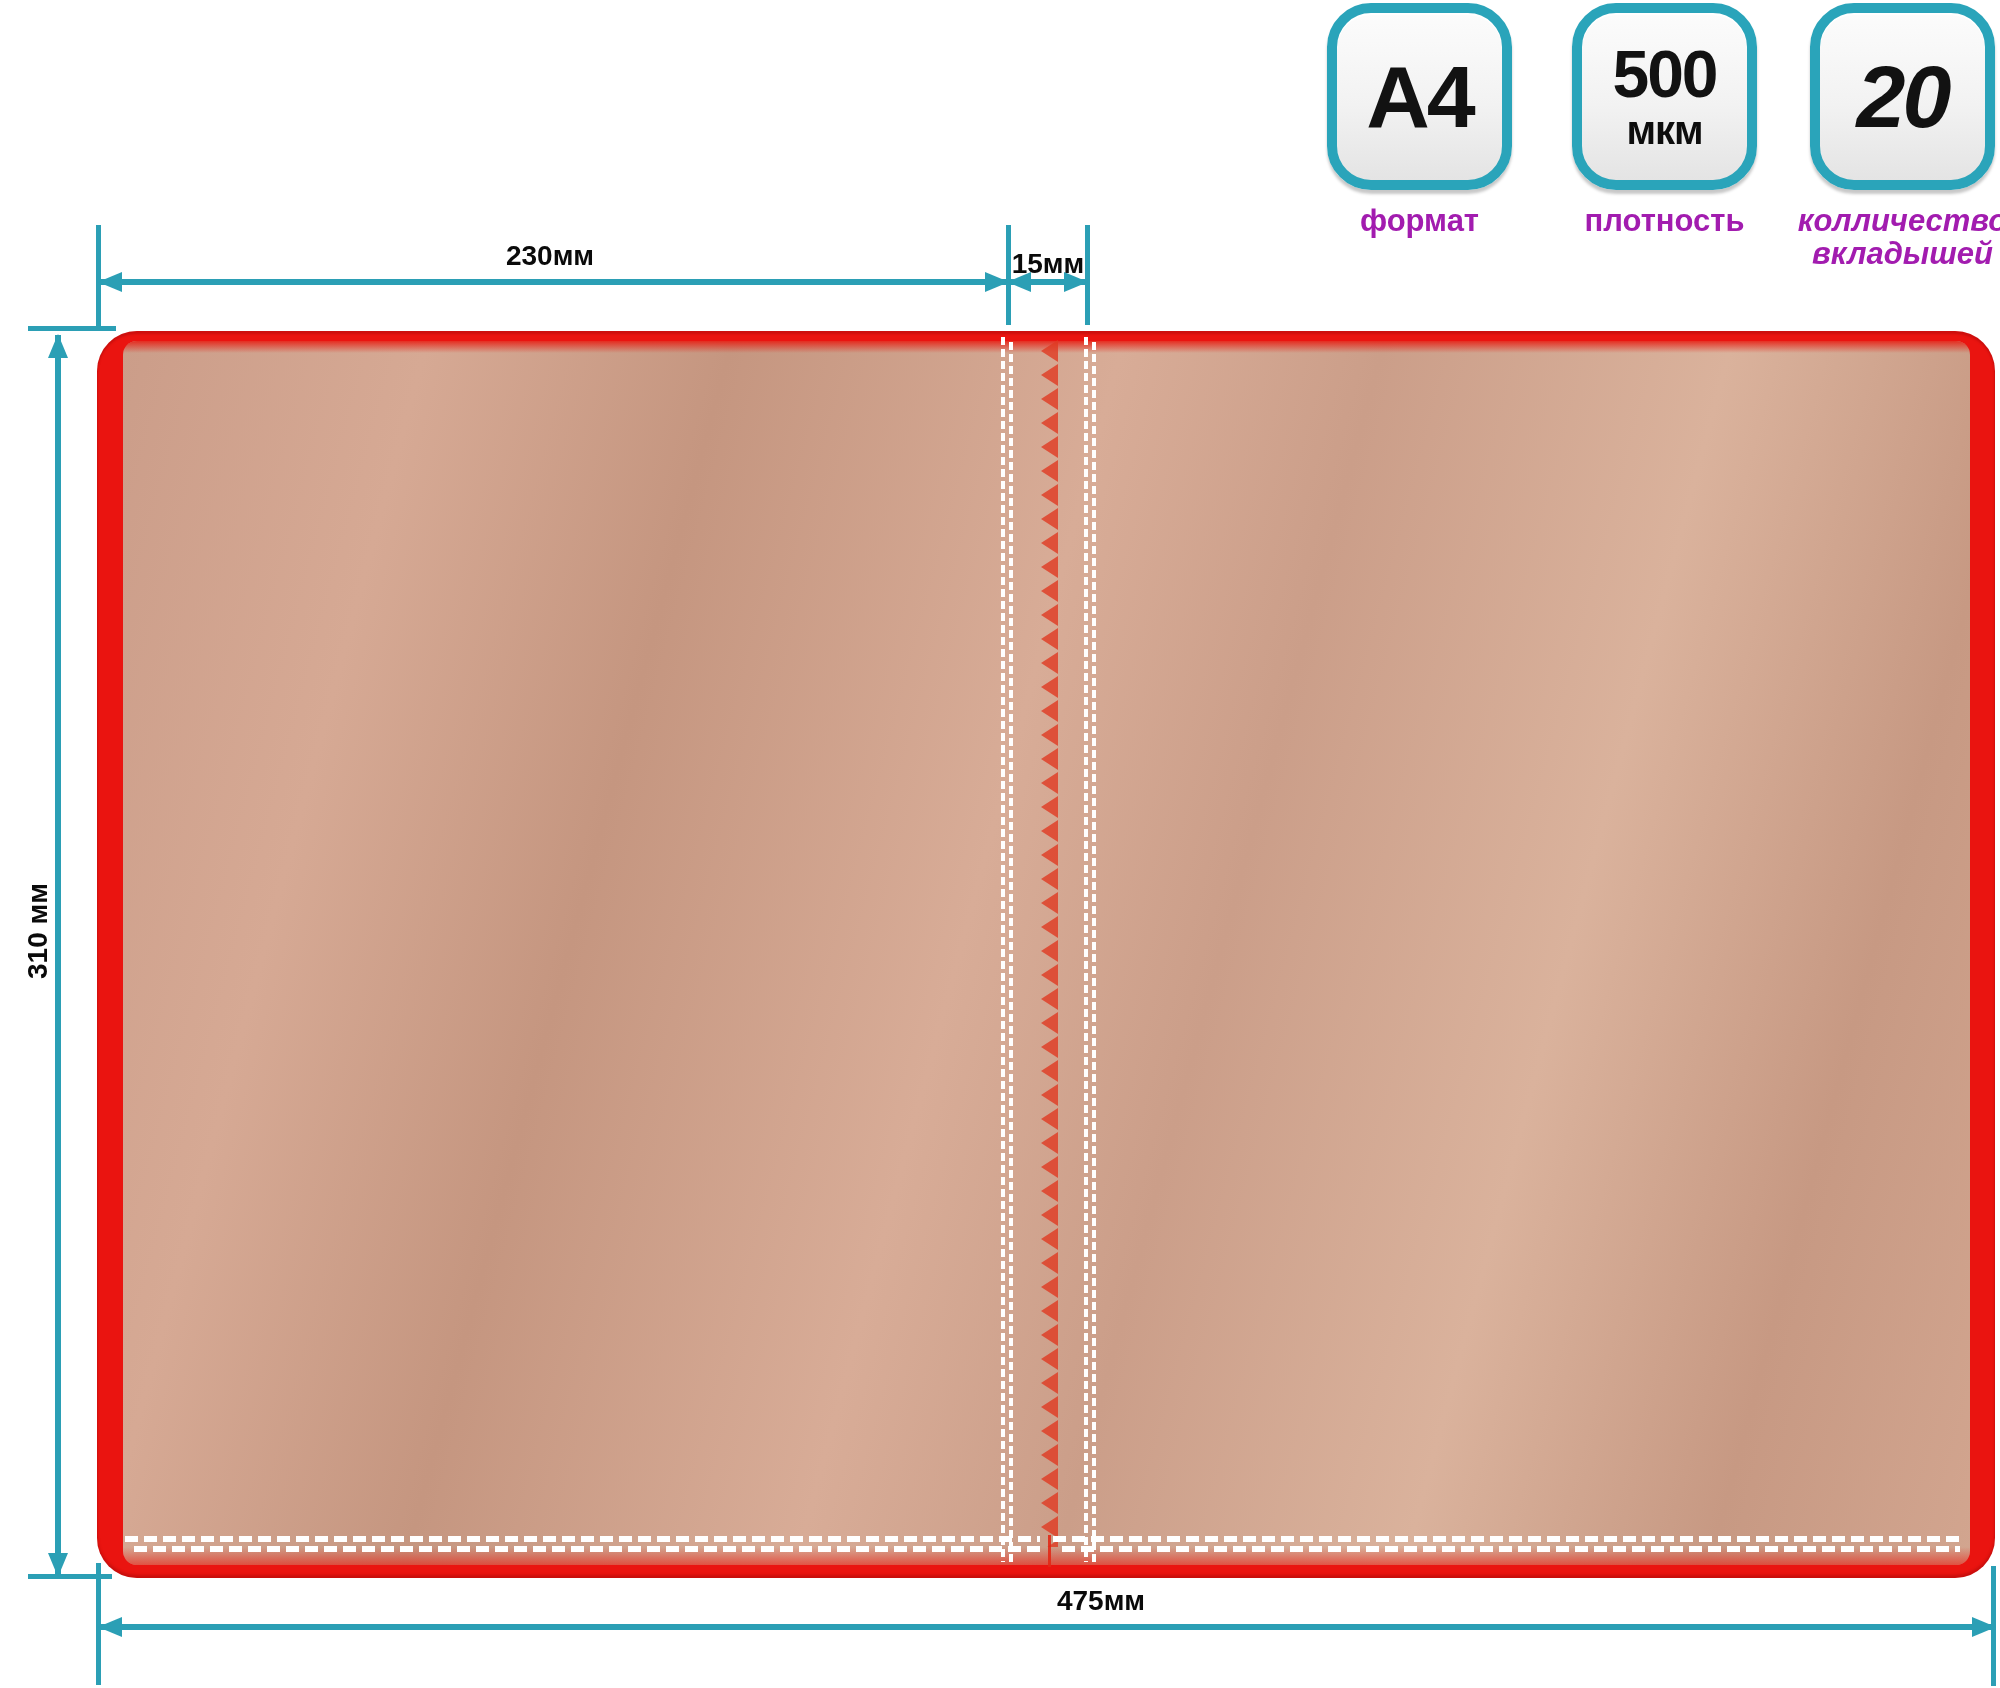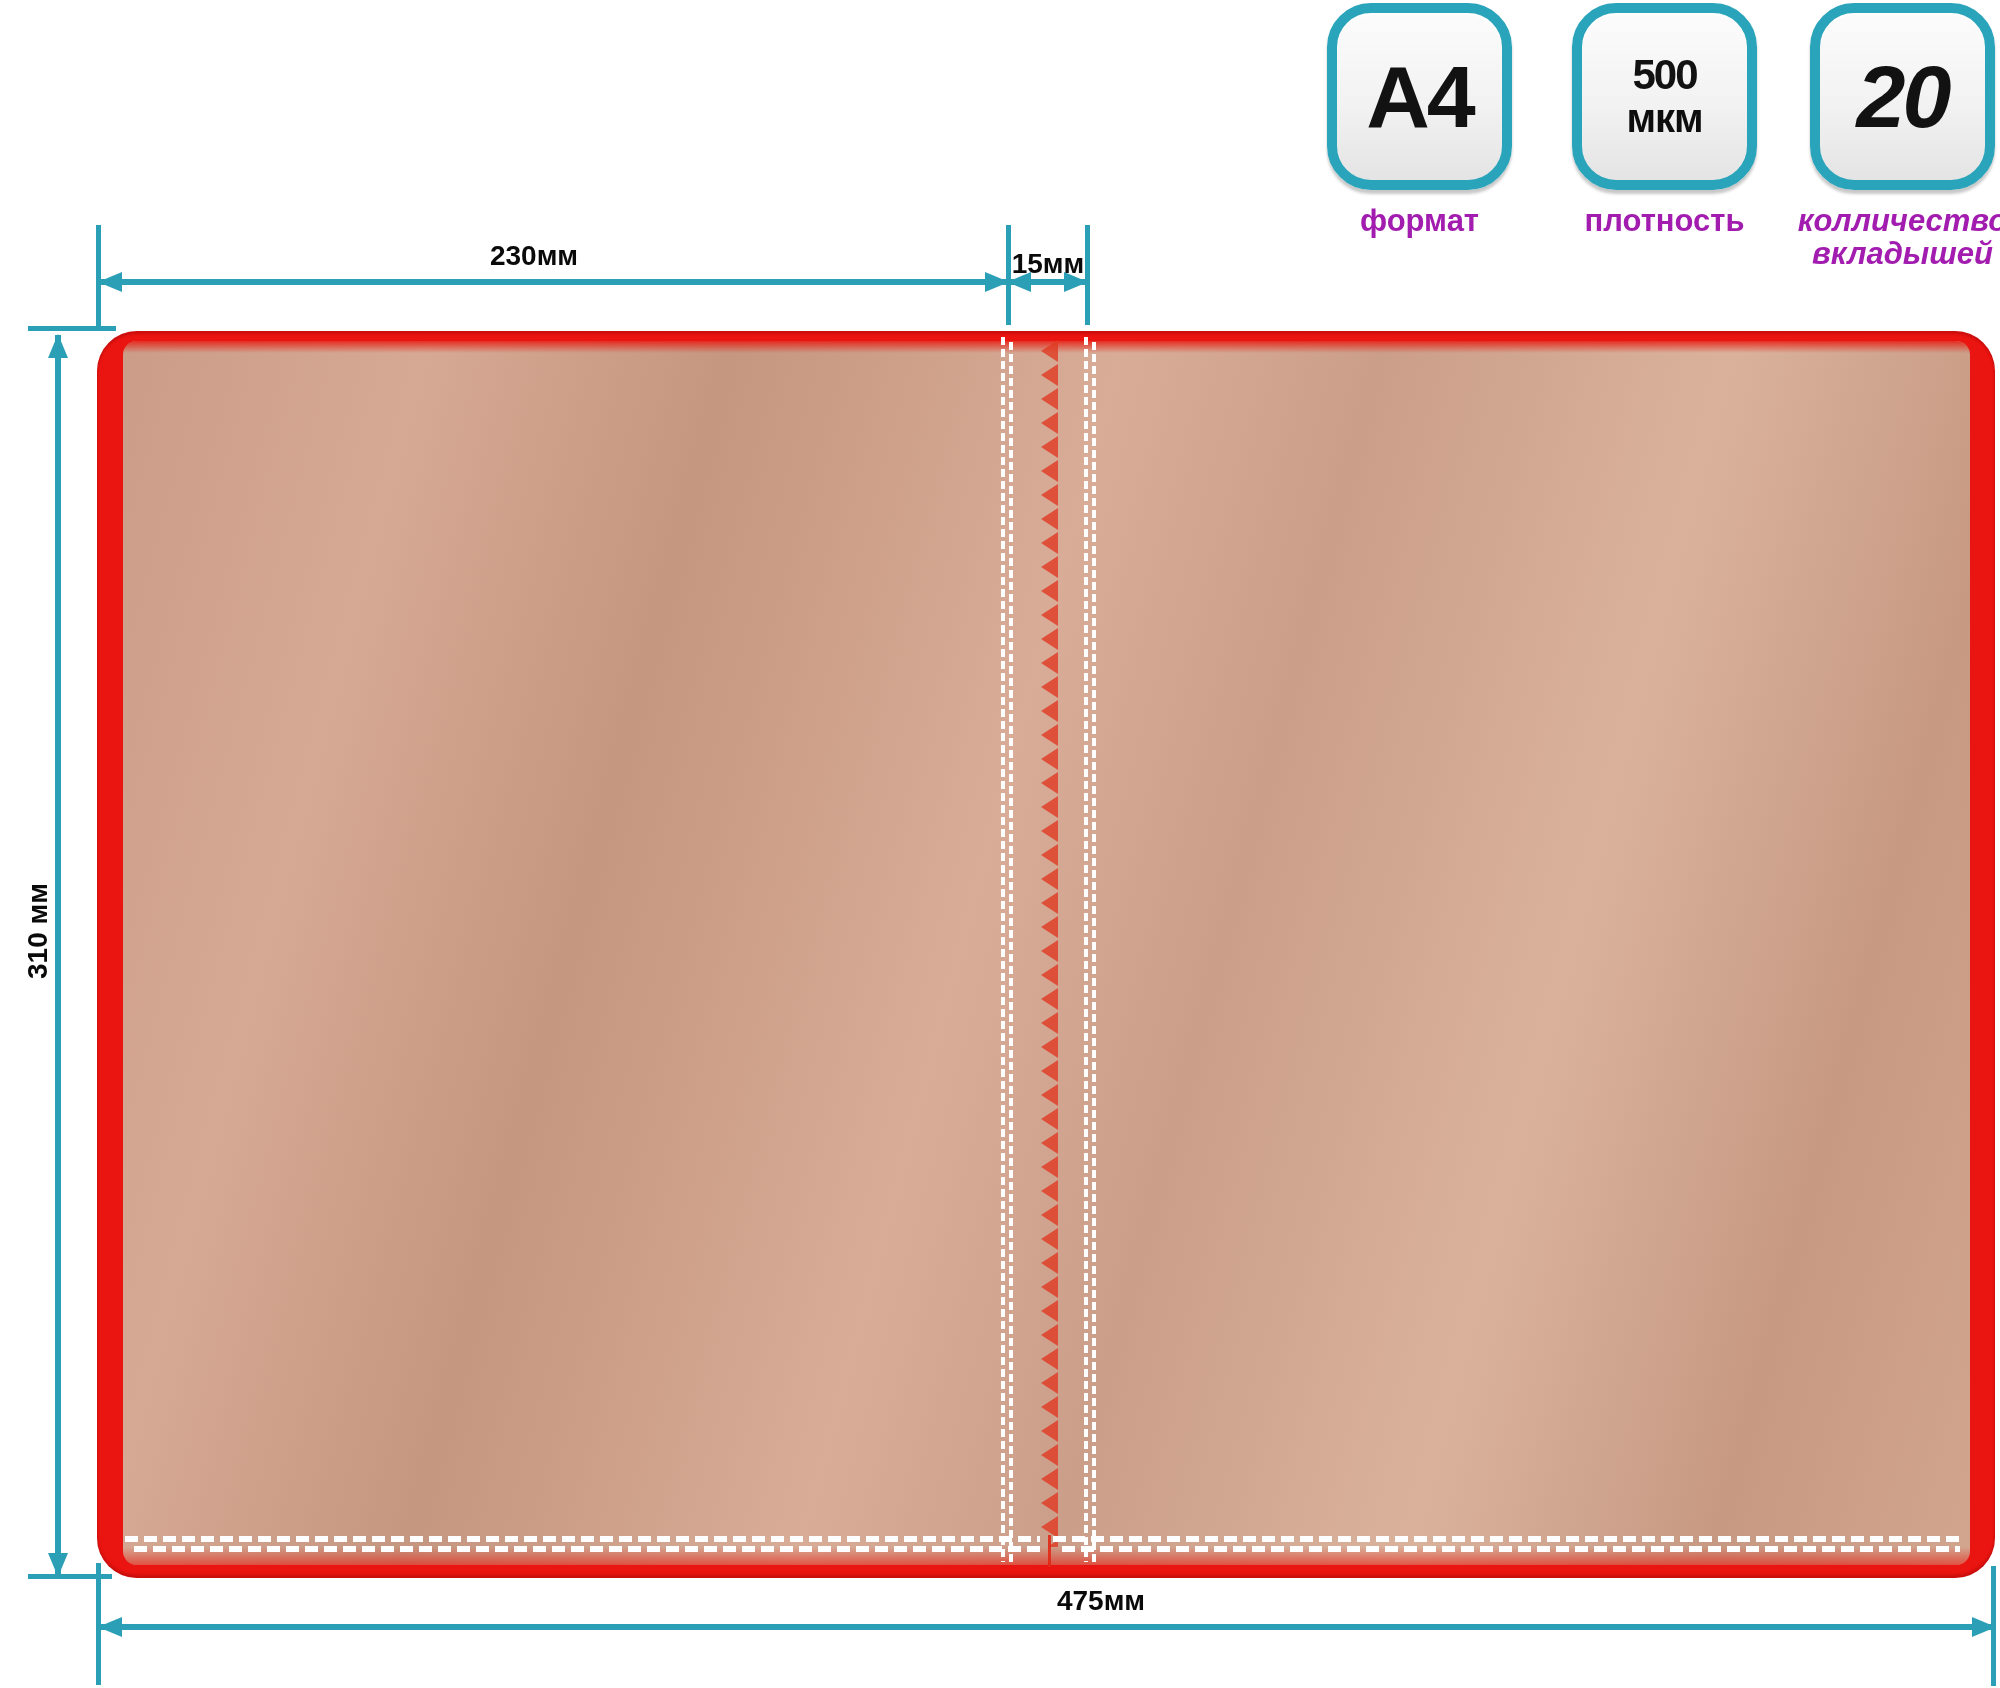--- a/index.html
+++ b/index.html
@@ -15,21 +15,21 @@
 
   
   .badge-group{position:absolute;top:3px;width:185px;display:flex;flex-direction:column;align-items:center;}
   .badge{
     box-sizing:border-box;width:185px;height:187px;border:10px solid #2aa4ba;border-radius:44px;
     background:linear-gradient(180deg,#fcfcfc 0%,#f2f2f2 55%,#e4e4e4 100%);
     box-shadow:0 4px 3px rgba(0,0,0,0.22), inset 0 2px 0 #ffffff;
     display:flex;flex-direction:column;align-items:center;justify-content:center;
   }
   .badge-value{font-size:88px;font-weight:bold;line-height:0.95;letter-spacing:-3px;color:#121212;}
-  .badge-value.sm{font-size:42px;letter-spacing:-2px;}
+  .badge-value.sm{font-size:66px;letter-spacing:-2px;}
   .badge-unit{font-size:40px;font-weight:bold;line-height:1.0;margin-top:4px;letter-spacing:-1px;}
   .badge-label{margin-top:14px;width:280px;text-align:center;font-size:31px;font-weight:bold;line-height:33px;color:#a21caf;}
 
   
   .folder{
     position:absolute;left:97px;top:331px;width:1898px;height:1247px;
     background:var(--red);border-radius:40px;
     box-shadow:inset 0 3px 2px rgba(120,0,8,0.25), inset 0 -3px 3px rgba(120,0,8,0.3);
   }
   .folder-inner{
@@ -152,18 +152,18 @@
   </div>
   <div class="dim v" style="left:55px;top:335px;height:1241px;">
     <div class="arr up"></div>
     <div class="arr down"></div>
   </div>
   <div class="dim h" style="left:99px;top:1624px;width:1896px;">
     <div class="arr left"></div>
     <div class="arr right"></div>
   </div>
 
-  <div class="dim-label" style="left:434px;top:240px;width:200px;">230мм</div>
+  <div class="dim-label" style="left:450px;top:240px;width:200px;">230мм</div>
   <div class="dim-label" style="left:998px;top:248px;width:100px;">15мм</div>
   <div class="dim-label vertical" style="left:-62px;top:915px;width:200px;">310 мм</div>
   <div class="dim-label" style="left:1001px;top:1585px;width:200px;">475мм</div>
 
 </div>
 
 </body></html>

